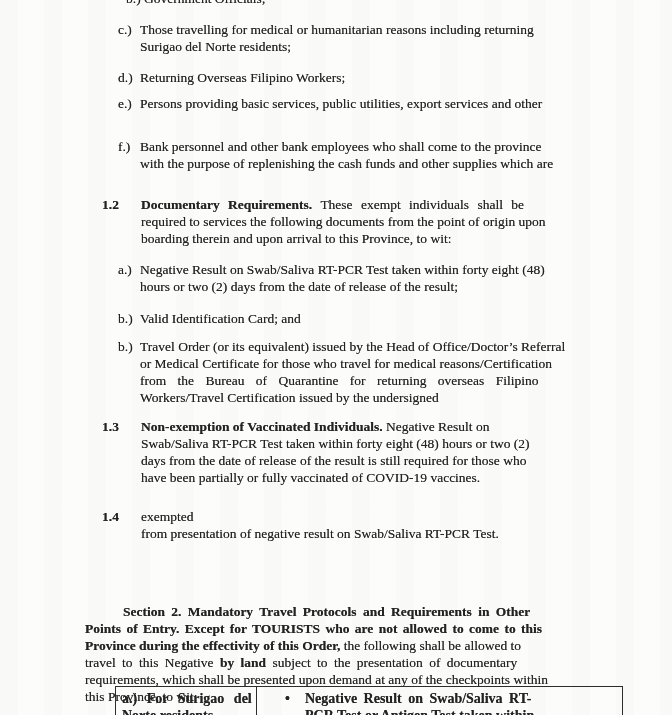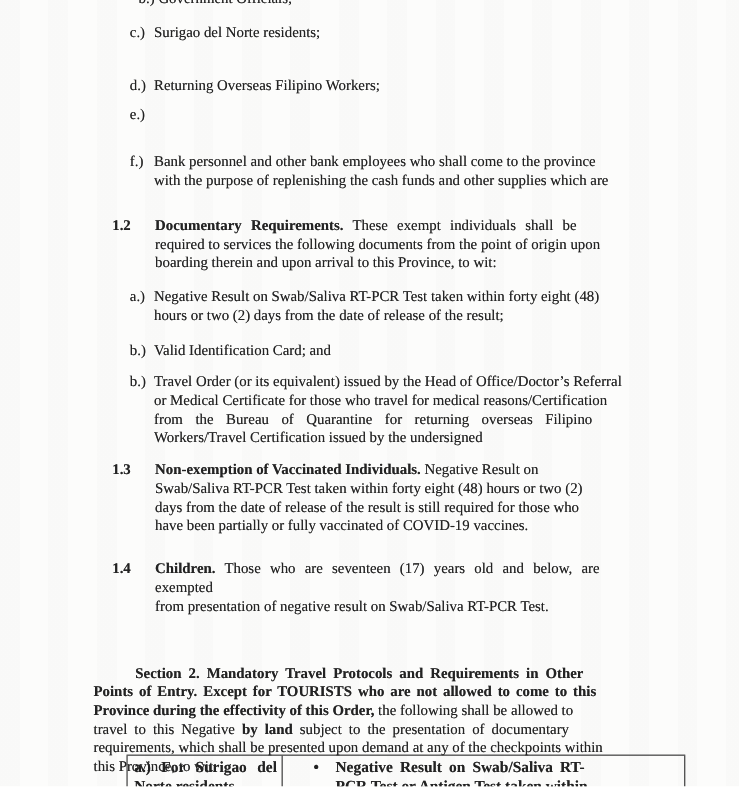--- a/index.html
+++ b/index.html
@@ -37,34 +37,36 @@
 </head>
 <body>
 
 <div class="pg">
 
   <div class="clipline">b.) Government Officials;</div>
 
   <div class="li" style="top:21px">
     <span class="lab">c.)</span>
     <div class="lt">
+      <div class="ln">Those travelling for medical or humanitarian reasons including returning</div>
       <div class="ln">Surigao del Norte residents;</div>
     </div>
   </div>
 
   <div class="li" style="top:69px">
     <span class="lab">d.)</span>
     <div class="lt">
       <div class="ln">Returning Overseas Filipino Workers;</div>
     </div>
   </div>
 
   <div class="li" style="top:95px">
     <span class="lab">e.)</span>
     <div class="lt">
+      <div class="ln">Persons providing basic services, public utilities, export services and other</div>
     </div>
   </div>
 
   <div class="li" style="top:138px">
     <span class="lab">f.)</span>
     <div class="lt">
       <div class="ln">Bank personnel and other bank employees who shall come to the province</div>
       <div class="ln">with the purpose of replenishing the cash funds and other supplies which are</div>
     </div>
   </div>
@@ -109,21 +111,20 @@
       <div class="ln"><b>Non-exemption of Vaccinated Individuals.</b> <span>Negative Result on</span></div>
       <div class="ln">Swab/Saliva RT-PCR Test taken within forty eight (48) hours or two (2)</div>
       <div class="ln">days from the date of release of the result is still required for those who</div>
       <div class="ln">have been partially or fully vaccinated of COVID-19 vaccines.</div>
     </div>
   </div>
 
   <div class="ns" style="top:508px">
     <span class="num">1.4</span>
     <div class="nt">
-      <div class="ln ws5"><b>Children.</b> <span>Those who are seventeen (17) years old and below, are</span></div>
       <div class="ln">exempted</div>
       <div class="ln">from presentation of negative result on Swab/Saliva RT-PCR Test.</div>
     </div>
   </div>
 
   <div class="s2">
     <div class="ln ind ws3"><b>Section 2. Mandatory Travel Protocols and Requirements in Other</b></div>
     <div class="ln ws2"><b>Points of Entry. Except for TOURISTS who are not allowed to come to this</b></div>
     <div class="ln"><b>Province during the effectivity of this Order,</b> <span>the following shall be allowed to</span></div>
     <div class="ln ws3"><span>travel to this Negative</span> <b>by land</b> <span>subject to the presentation of documentary</span></div>

